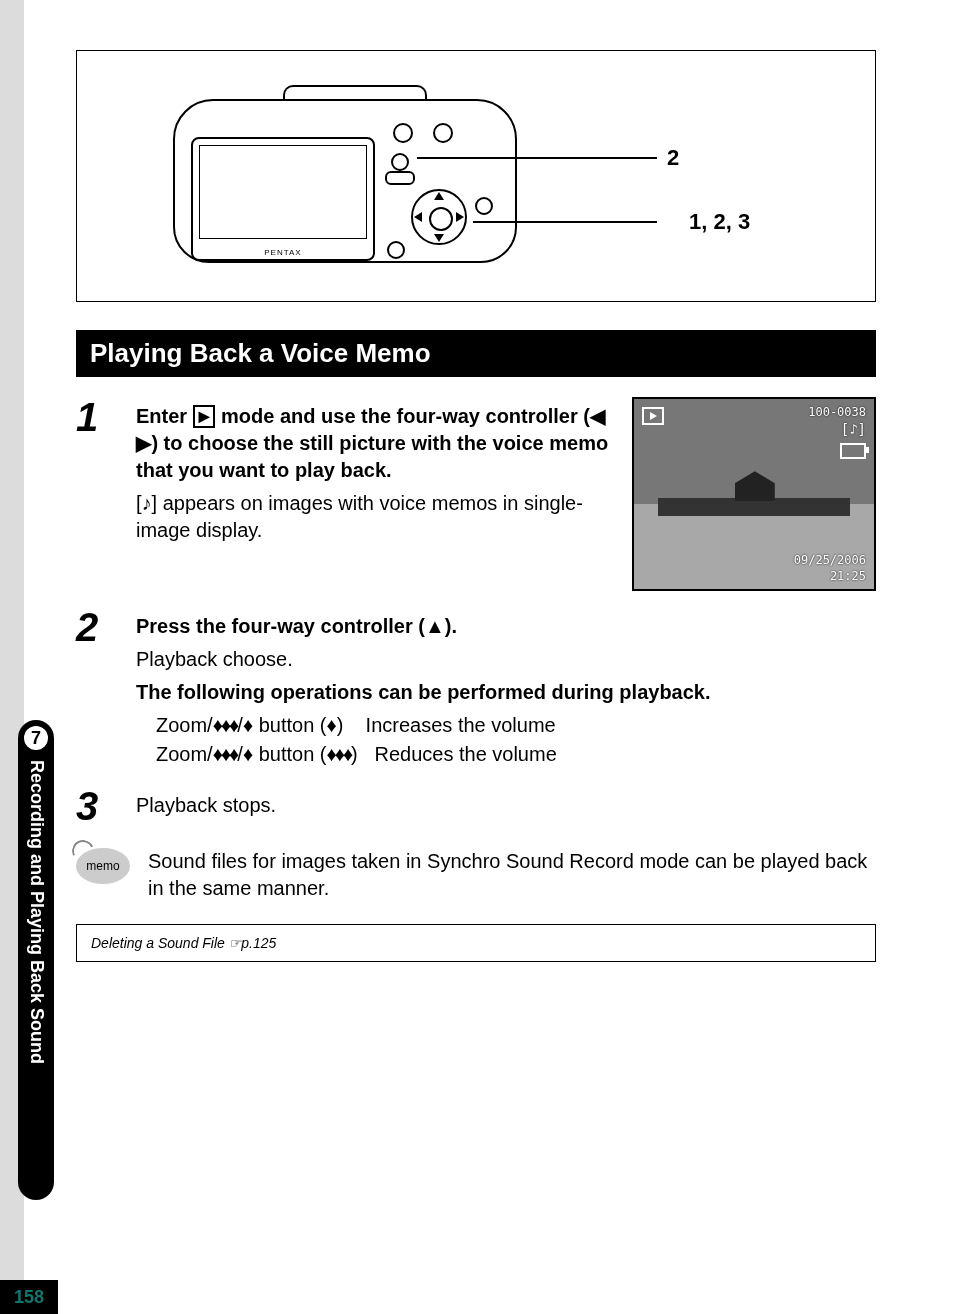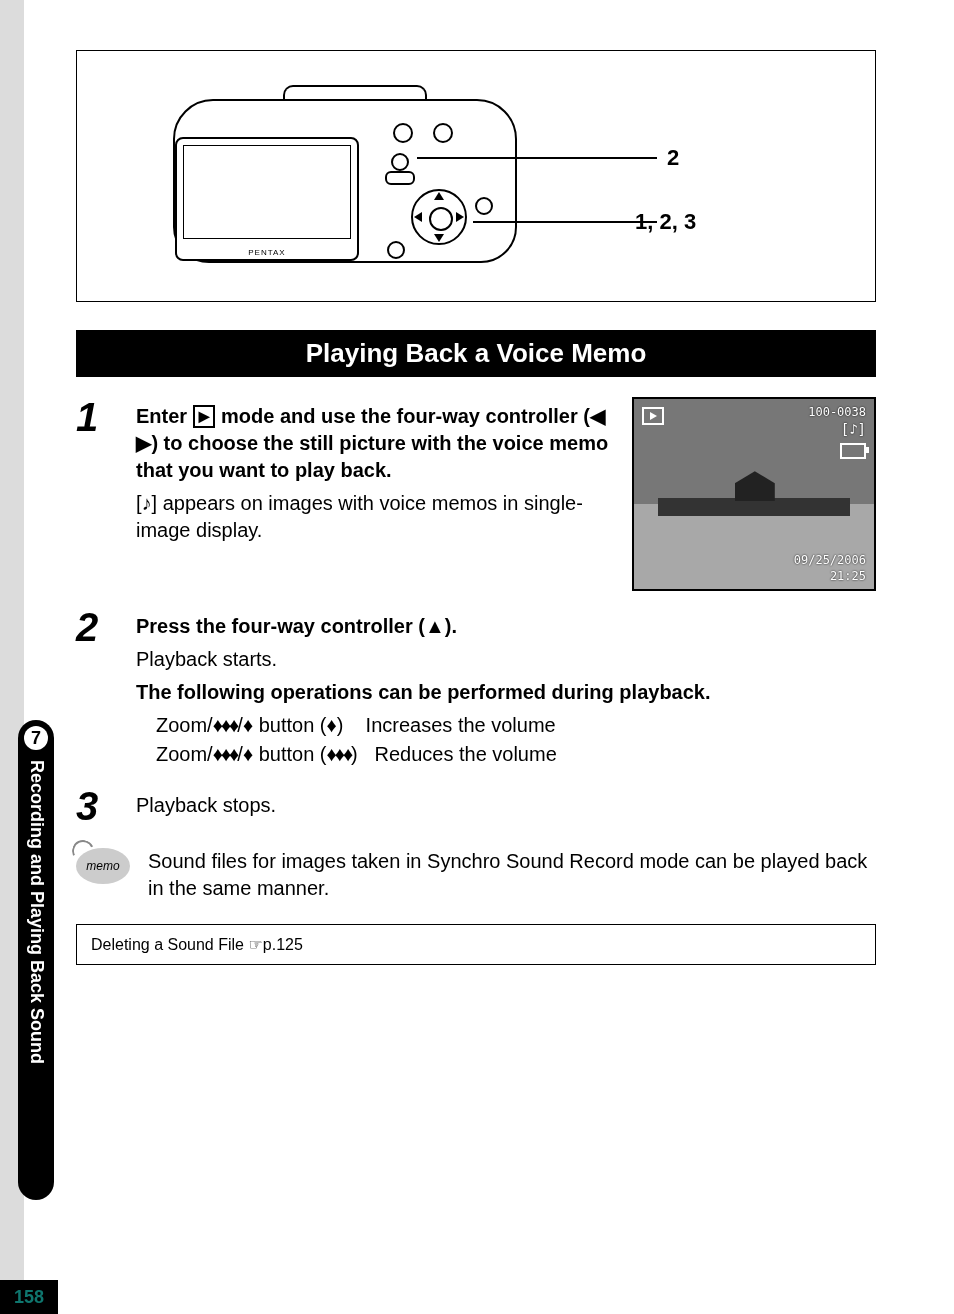--- a/index.html
+++ b/index.html
@@ -55,21 +55,21 @@
     position:absolute; left:0; top:20px; width:340px; height:160px;
     border:2px solid #000; border-radius:40px 40px 36px 36px;
     background:#fff;
   }
   .cam-bar{
     position:absolute; left:110px; top:6px; width:140px; height:20px;
     border:2px solid #000; border-radius:10px 10px 0 0;
     border-bottom:none; background:#fff;
   }
   .cam-screen{
-    position:absolute; left:0; top:36px; width:180px; height:120px;
+    position:absolute; left:16px; top:36px; width:180px; height:120px;
     border:2px solid #000; border-radius:8px; background:#fff;
   }
   .cam-screen-inner{
     position:absolute; left:6px; top:6px; right:6px; bottom:20px;
     border:1px solid #000;
   }
   .cam-brand{
     position:absolute; bottom:2px; left:0; right:0; text-align:center;
     font-size:8px; letter-spacing:1px;
   }
@@ -86,21 +86,21 @@
   .tri-down{left:23px;bottom:3px;border-left:5px solid transparent;border-right:5px solid transparent;border-top:8px solid #000;}
   .tri-left{top:23px;left:3px;border-top:5px solid transparent;border-bottom:5px solid transparent;border-right:8px solid #000;}
   .tri-right{top:23px;right:3px;border-top:5px solid transparent;border-bottom:5px solid transparent;border-left:8px solid #000;}
 
   .leader{position:absolute;height:2px;background:#000;}
   .callout{position:absolute;font-size:22px;font-weight:bold;}
 
   
   .heading{
     background:#000; color:#fff; font-size:26px; font-weight:bold;
-    padding:8px 14px; margin-bottom:20px;text-align:center;
+    padding:8px 14px; margin-bottom:20px;
   }
 
   
   .step{display:flex; margin-bottom:16px; gap:20px;}
   .step-num{font-size:40px; font-weight:bold; font-style:italic; width:40px; flex:none; line-height:1;}
   .step-body{flex:1;}
   .step-body p{margin:6px 0;font-size:20px;line-height:1.35;}
   .step-body .bold{font-weight:bold;}
   .inline-icon{display:inline-block;vertical-align:middle;}
 
@@ -121,32 +121,32 @@
   .si-play{left:8px;top:8px;border:2px solid #fff;width:18px;height:14px;display:flex;align-items:center;justify-content:center;}
   .si-play::after{content:"";width:0;height:0;border-left:7px solid #fff;border-top:4px solid transparent;border-bottom:4px solid transparent;}
   .si-batt{position:absolute;right:8px;top:44px;width:22px;height:12px;border:2px solid #fff;}
   .si-batt::after{content:"";position:absolute;right:-5px;top:2px;width:3px;height:6px;background:#fff;}
 
   
   .memo-row{display:flex;align-items:flex-start;gap:18px;margin:22px 0;}
   .memo-badge{
     width:54px;height:36px;border-radius:50%;background:#ccc;
     display:flex;align-items:center;justify-content:center;
-    font-size:12px;font-style:italic;color:#000;
+    font-size:12px;color:#000;
     position:relative;flex:none;
   }
   .memo-badge::before{
     content:""; position:absolute; left:-4px; top:-8px;
     width:18px; height:18px; border:2px solid #888; border-radius:50% 50% 0 50%;
     border-right-color:transparent; border-bottom-color:transparent;
     transform:rotate(20deg);
   }
   .memo-text{font-size:20px;line-height:1.35;}
 
-  .xref-box{border:1px solid #000;padding:10px 14px;font-size:16px;}
+  .xref-box{border:1px solid #000;padding:10px 14px;font-size:14px;font-style:italic;}
 
   .icons-group{letter-spacing:-2px;}
 </style>
 </head>
 <body>
 
 <div class="page">
   <div class="gutter"></div>
 
   <div class="tab-capsule"></div>
@@ -176,21 +176,21 @@
             <div class="dpad-tri tri-left"></div>
             <div class="dpad-tri tri-right"></div>
           </div>
           <div class="cam-btn-round" style="left:300px;top:96px;width:14px;height:14px;"></div>
           <div class="cam-btn-round" style="left:212px;top:140px;width:14px;height:14px;"></div>
         </div>
       </div>
       <div class="leader" style="left:340px;top:106px;width:240px;"></div>
       <div class="callout" style="left:590px;top:94px;">2</div>
       <div class="leader" style="left:396px;top:170px;width:184px;"></div>
-      <div class="callout" style="left:558px;top:158px;">1, 2, 3</div>
+      <div class="callout" style="left:612px;top:158px;">1, 2, 3</div>
     </div>
 
     <div class="heading">Playing Back a Voice Memo</div>
 
     <div class="step">
       <div class="step-num">1</div>
       <div class="step-body">
 
         <div class="screen-inset">
           <div class="screen-sky"></div>
@@ -214,21 +214,21 @@
         <div style="clear:both"></div>
       </div>
     </div>
 
     <div class="step">
       <div class="step-num">2</div>
       <div class="step-body">
         <p class="bold">
           <span>Press the four-way controller (</span><span>▲</span><span>).</span>
         </p>
-        <p>Playback starts.</p>
+        <p>Playback choose.</p>
         <p class="bold">The following operations can be performed during playback.</p>
         <p style="margin:2px 0 2px 20px;">
           <span>Zoom/</span><span class="icons-group">♦♦♦</span><span>/</span><span>♦</span><span> button (</span><span>♦</span><span>)</span>
           &nbsp;&nbsp;&nbsp;<span>Increases the volume</span>
         </p>
         <p style="margin:2px 0 2px 20px;">
           <span>Zoom/</span><span class="icons-group">♦♦♦</span><span>/</span><span>♦</span><span> button (</span><span class="icons-group">♦♦♦</span><span>)</span>
           &nbsp;&nbsp;<span>Reduces the volume</span>
         </p>
       </div>

